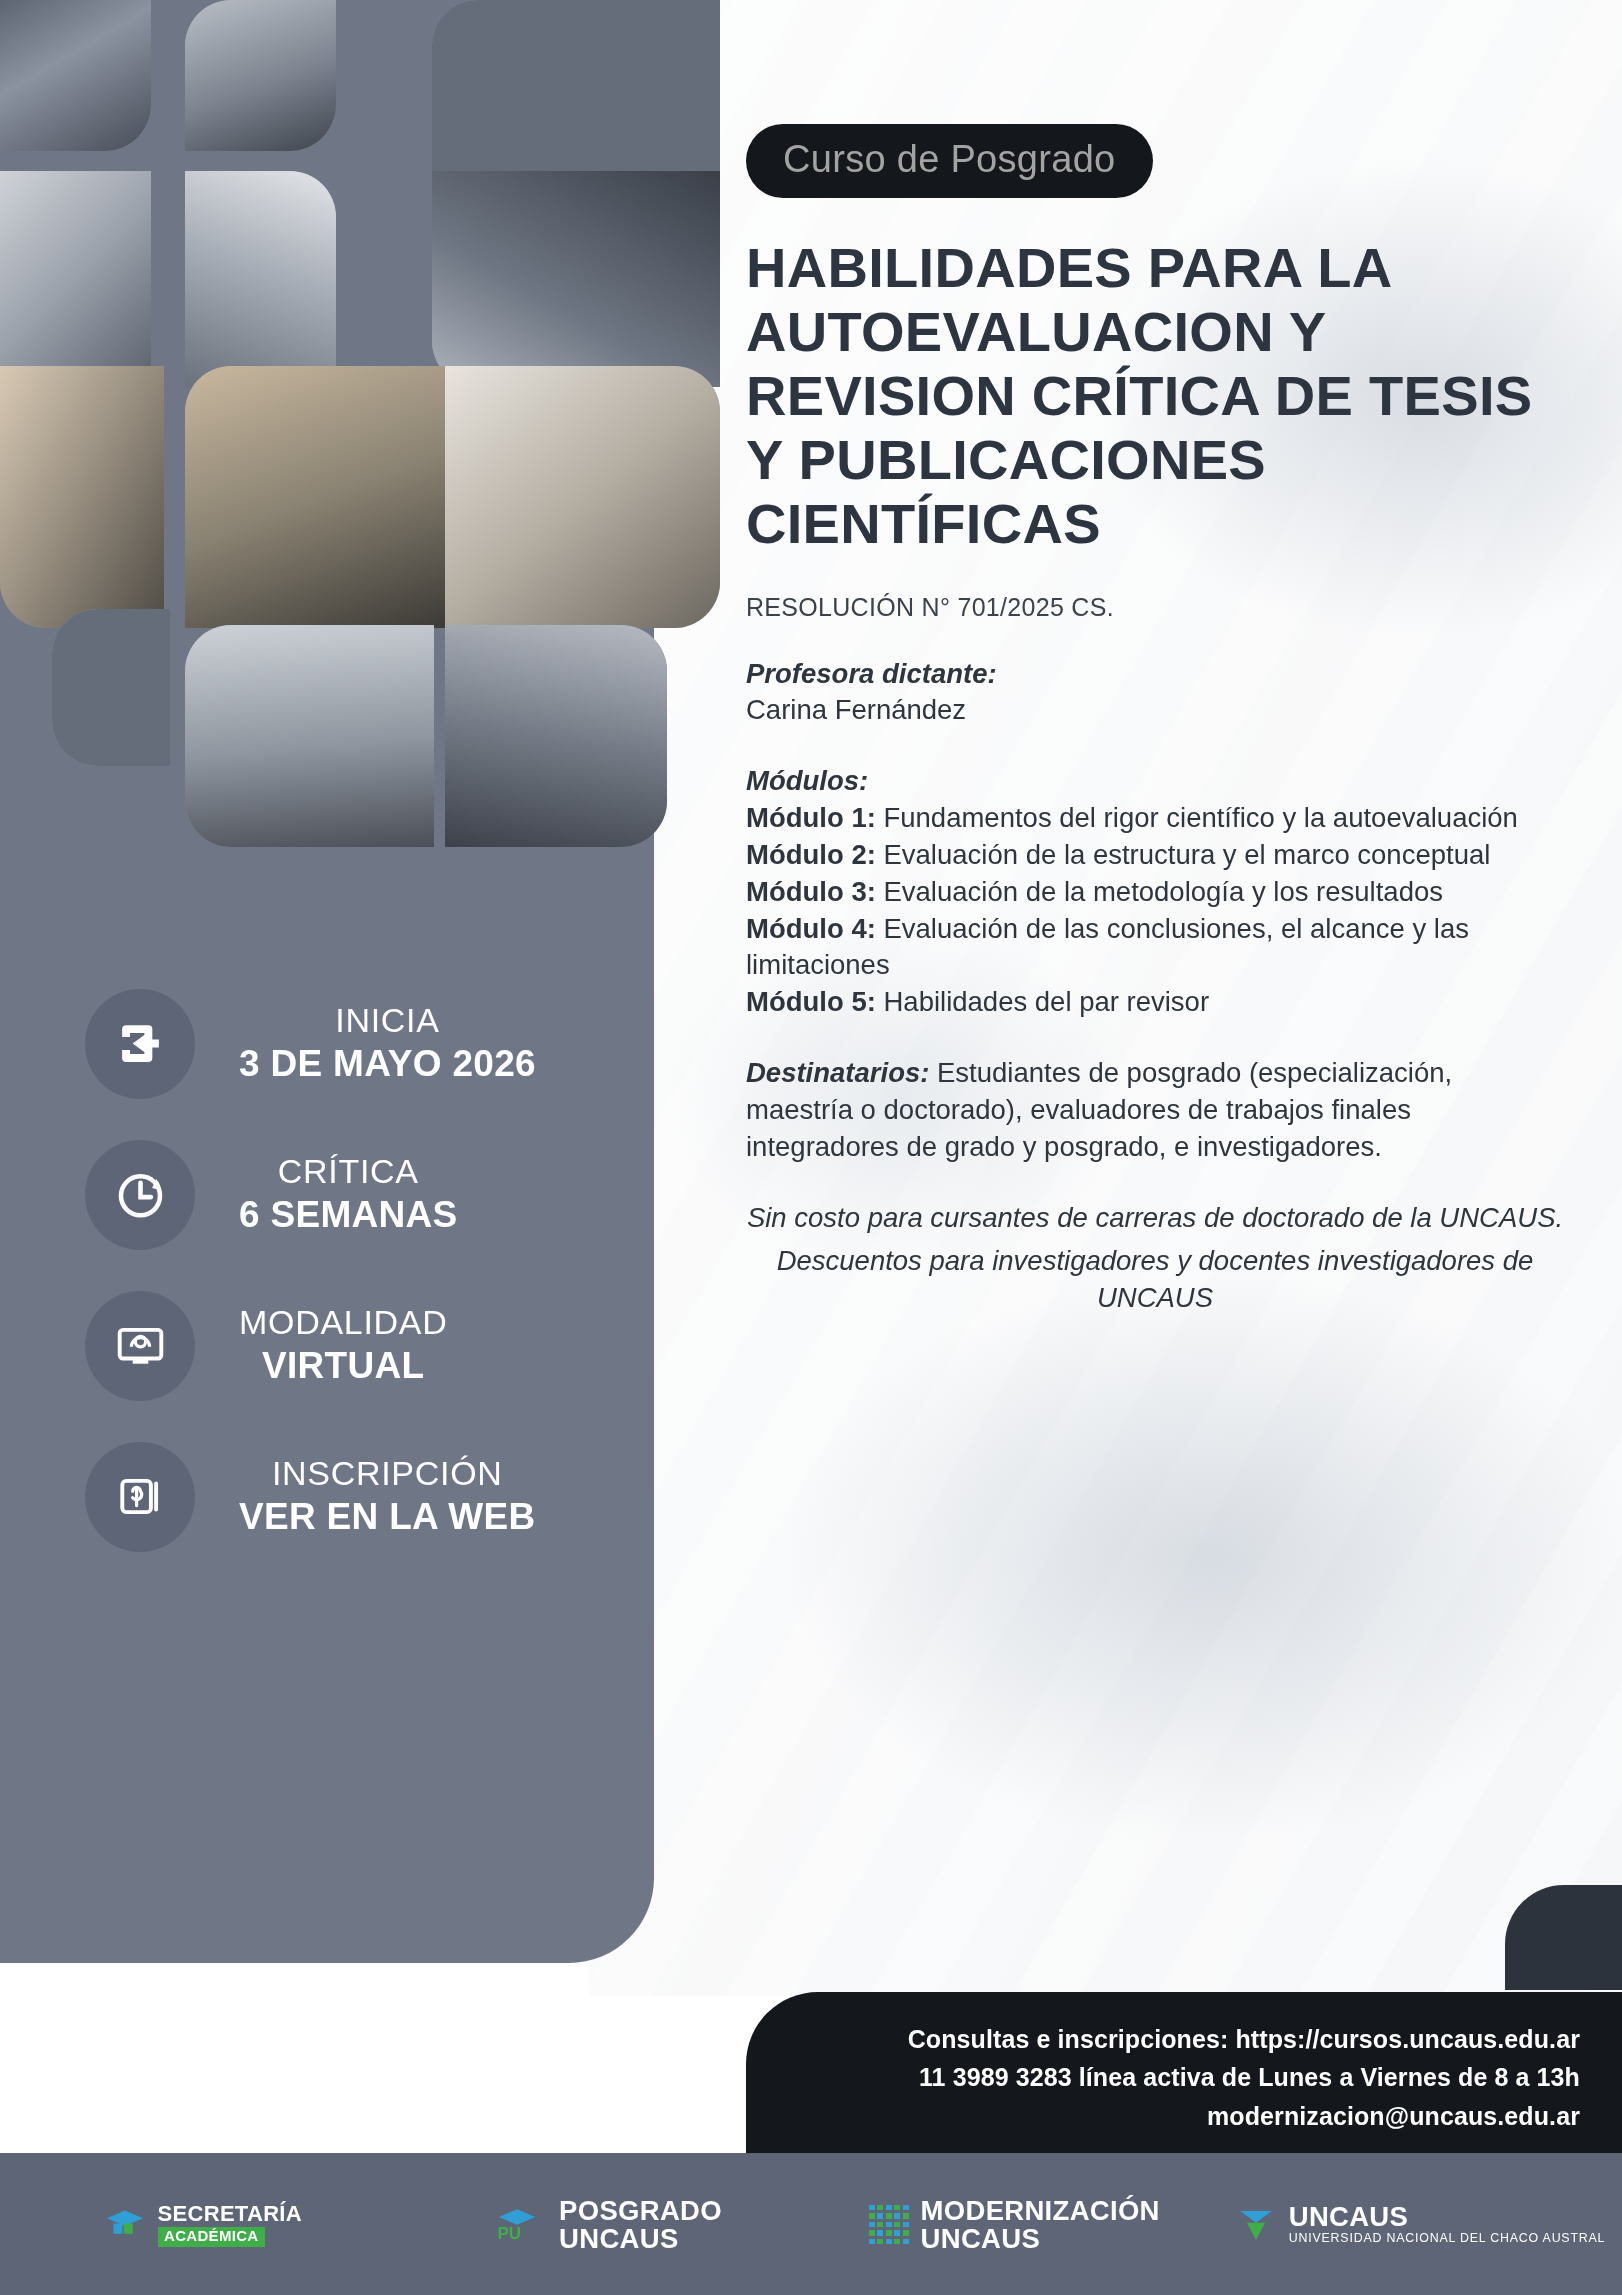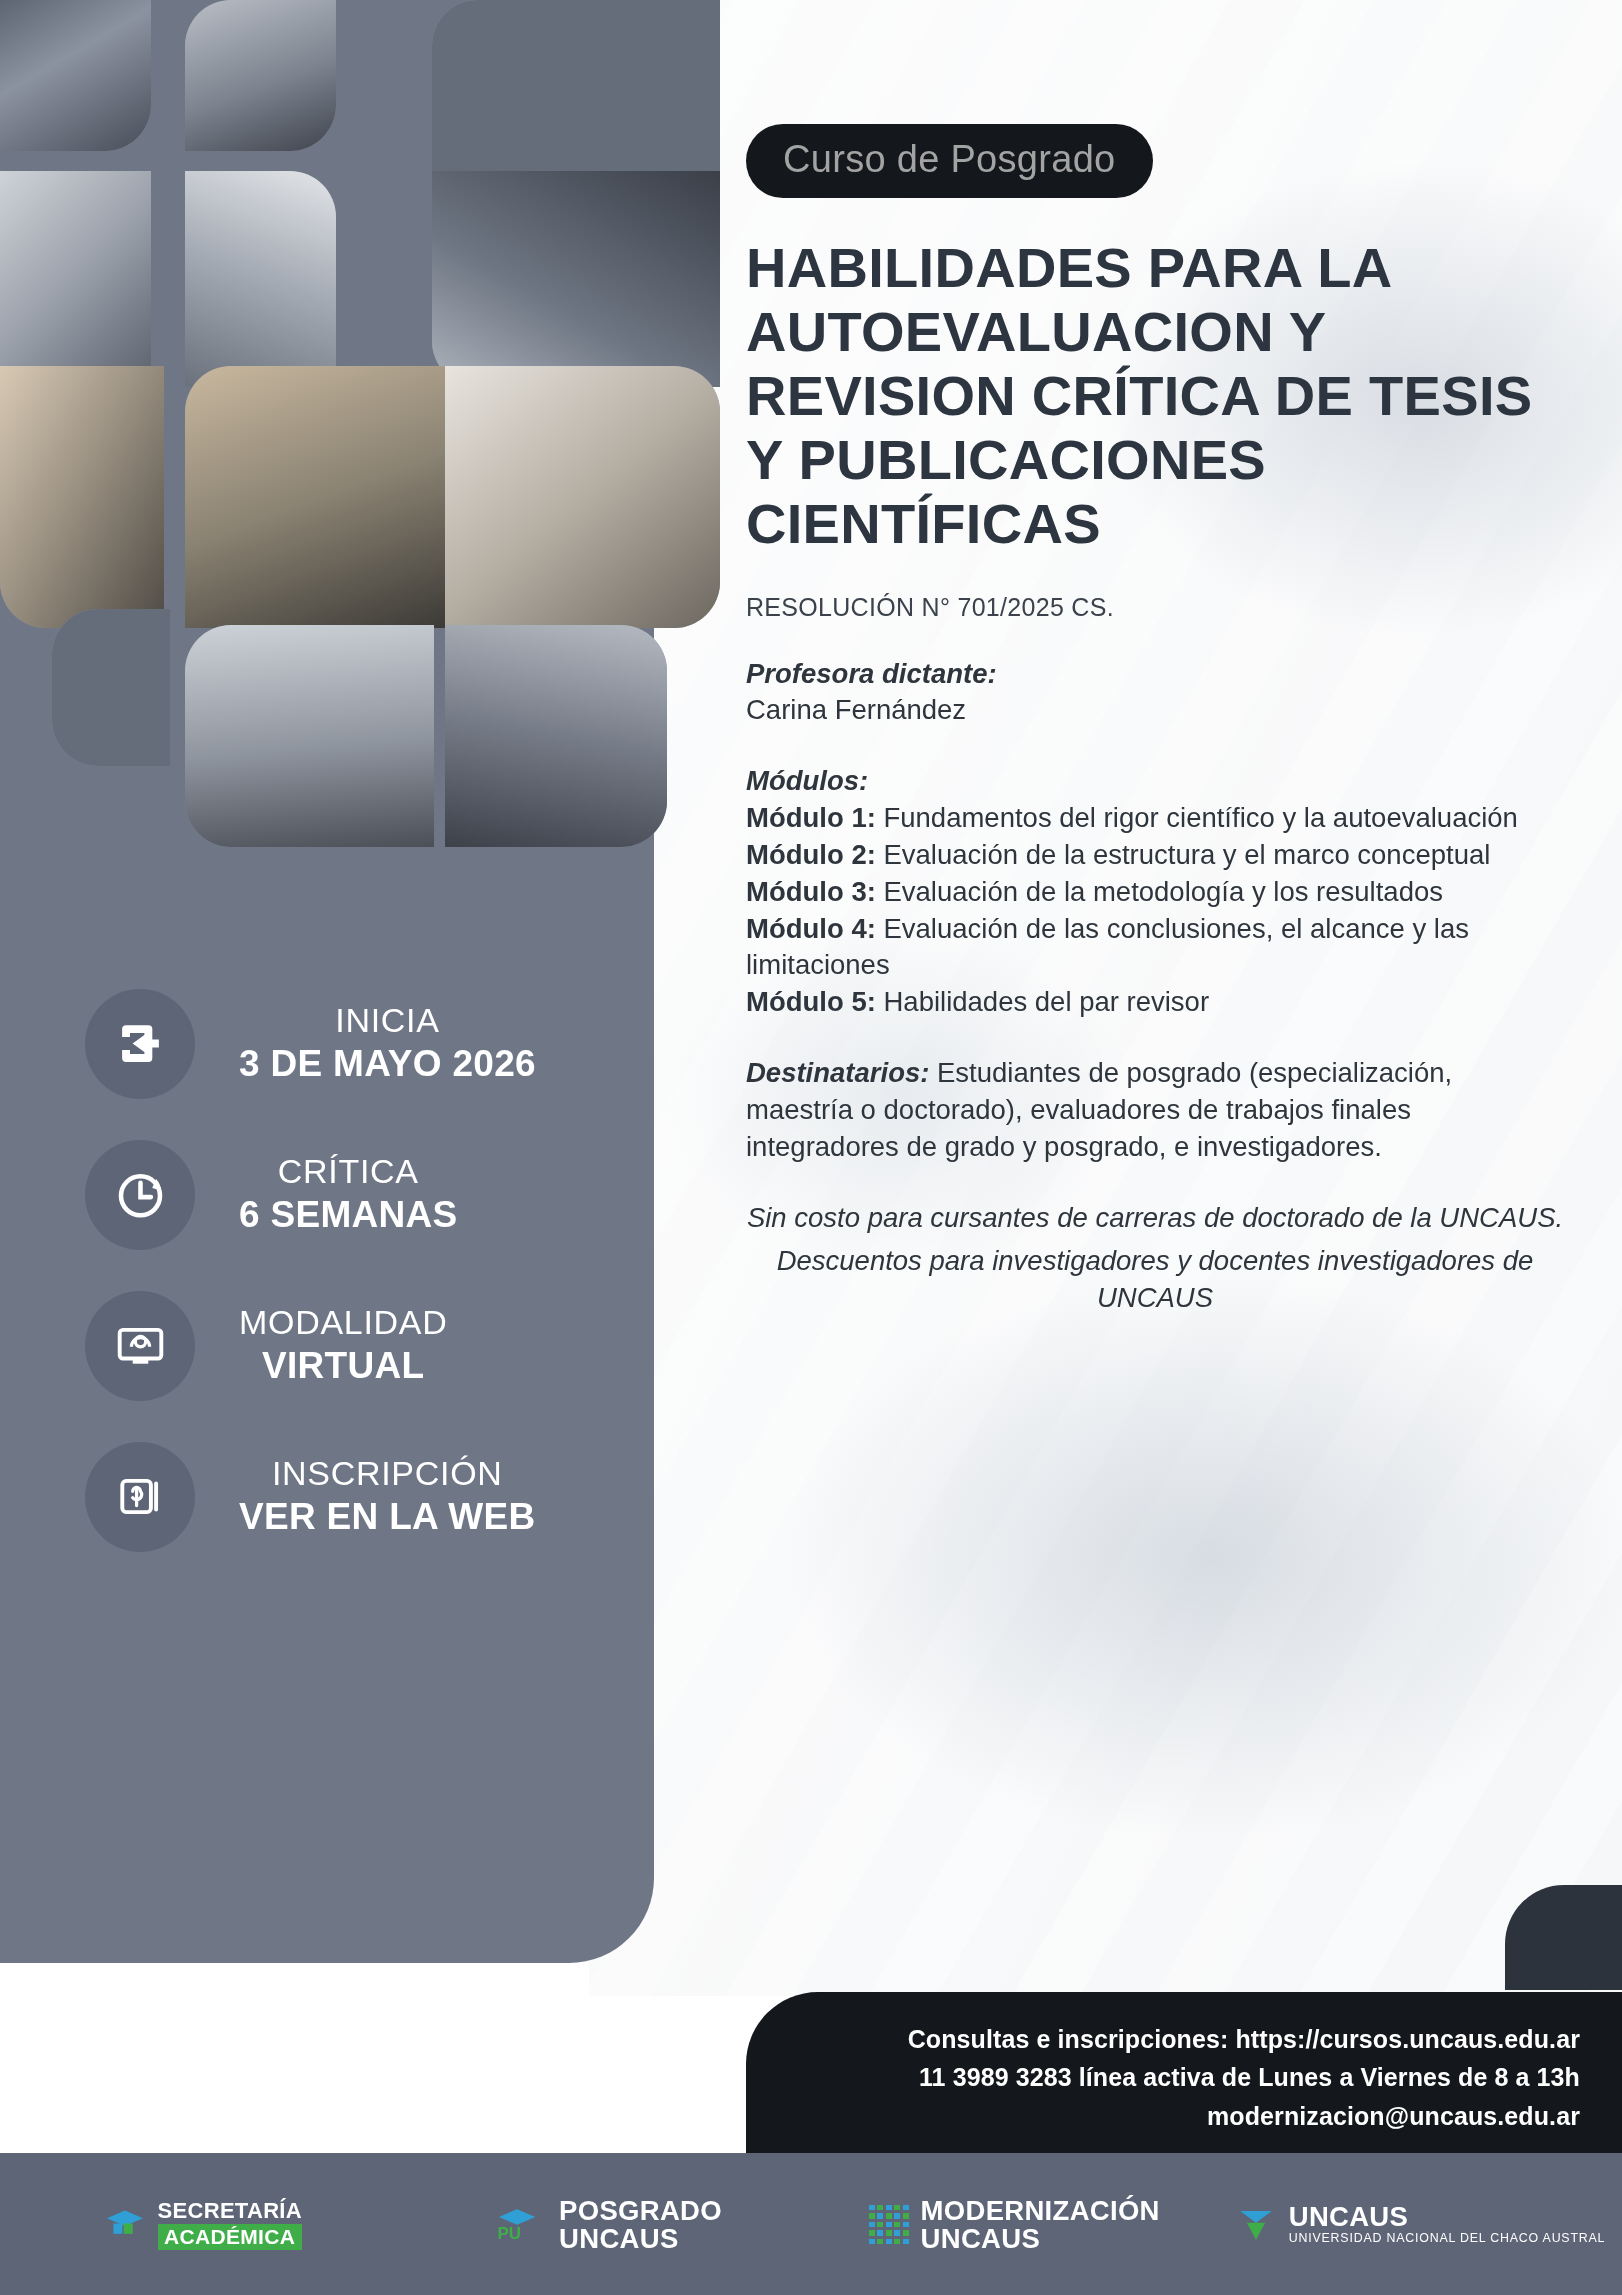--- a/index.html
+++ b/index.html
@@ -220,21 +220,21 @@
     gap: 11.8px;
     color: #ffffff;
   }
   .logo-txt-1 {
     font-size: 22px;
     font-weight: bold;
     letter-spacing: 0.3px;
     line-height: 1.12;
   }
   .logo-txt-2 {
-    font-size: 21px;
+    font-size: 15px;
     font-weight: bold;
     letter-spacing: 0.3px;
     line-height: 1.12;
   }
   .green-chip {
     background: #3fae49;
     color: #ffffff;
     padding: 1.3px 6.5px;
     display: inline-block;
   }

